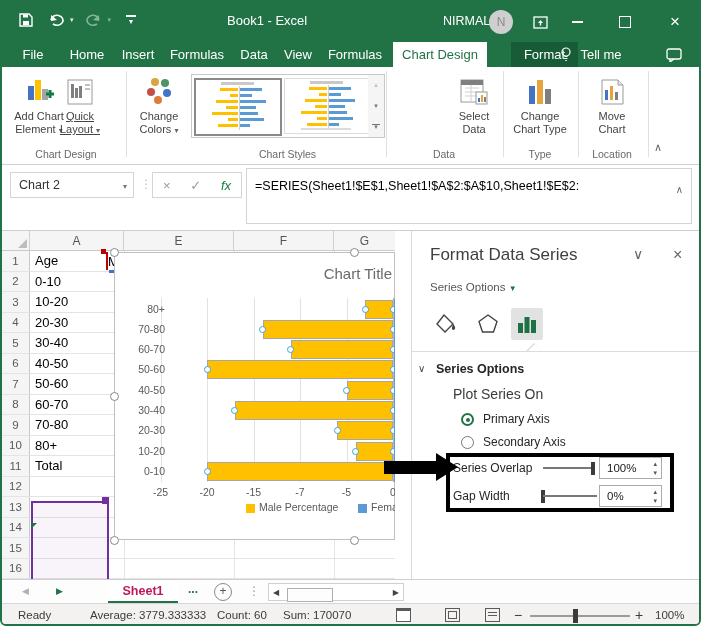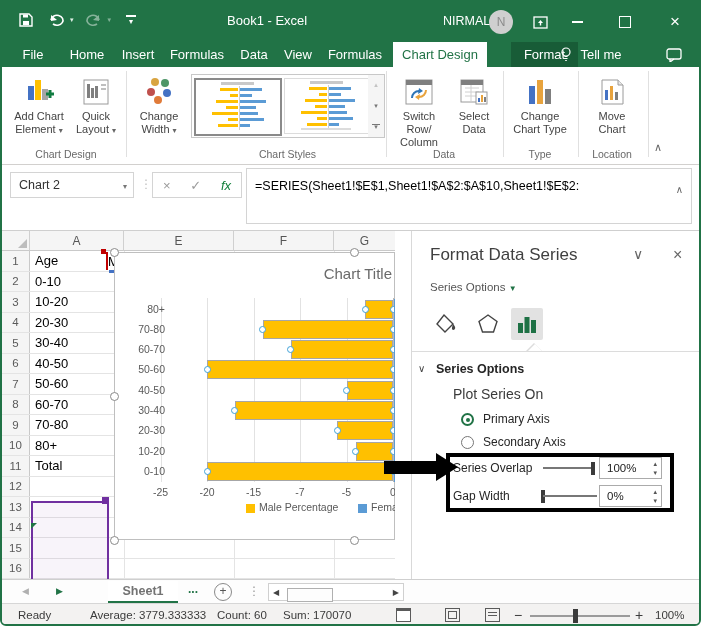--- a/index.html
+++ b/index.html
@@ -94,21 +94,21 @@
   .slider-handle{position:absolute;width:4px;height:13px;background:#3b3b3b;}
   .valbox{position:absolute;width:63px;height:22px;border:1px solid #ababab;box-sizing:border-box;font-size:11.5px;color:#222;
           display:flex;align-items:center;padding-left:7px;background:#fff;}
   .spin{position:absolute;right:4px;top:1px;display:flex;flex-direction:column;line-height:9px;font-size:7px;color:#555;}
   .blackbox{position:absolute;left:444px;top:451px;width:228px;height:59px;border:4px solid #000;box-sizing:border-box;z-index:20;}
   .arrow-tail{position:absolute;left:382px;top:459px;width:52px;height:13px;background:#000;z-index:21;}
   .arrow-head{position:absolute;left:434px;top:451px;width:0;height:0;border-top:14px solid transparent;border-bottom:14px solid transparent;border-left:22px solid #000;z-index:21;}
   
   .tabsbar{position:absolute;left:0;top:577px;width:100%;height:24px;background:#fdfdfd;border-top:1px solid #cfcfcf;box-sizing:border-box;font-size:12px;}
   .stab{position:absolute;left:106px;top:1px;width:70px;height:22px;background:#fff;border-bottom:2.5px solid #217346;
-        color:#737373;font-weight:bold;font-size:12.5px;display:flex;align-items:center;justify-content:center;box-sizing:border-box;}
+        color:#be185d;font-weight:bold;font-size:12.5px;display:flex;align-items:center;justify-content:center;box-sizing:border-box;}
   .hsb{position:absolute;left:266px;top:3px;width:136px;height:18px;border:1px solid #d0d0d0;background:#fff;box-sizing:border-box;}
   .hsb .thumb{position:absolute;left:16px;top:1px;width:46px;height:14px;background:#fdfdfd;border:1px solid #b0b0b0;box-sizing:border-box;}
   
   .statusbar{position:absolute;left:0;top:601px;width:100%;height:23px;background:#f3f2f1;border-top:1px solid #d6d6d6;
              box-sizing:border-box;font-size:11.5px;color:#3b3b3b;}
   .sb-item{position:absolute;top:5px;}
   .vicon{position:absolute;top:4px;width:15px;height:14px;border:1px solid #5a5a5a;box-sizing:border-box;}
   .zoomtrack{position:absolute;left:528px;top:11px;width:100px;height:2px;background:#9a9a9a;}
   .zoomthumb{position:absolute;left:571px;top:5px;width:5px;height:14px;background:#3b3b3b;}
 </style>
@@ -192,21 +192,21 @@
         <svg width="30" height="30" viewBox="0 0 30 30">
             <rect x="4" y="10" width="6" height="14" fill="#4472C4"></rect>
             <rect x="11" y="4" width="6" height="20" fill="#FFC000"></rect>
             <rect x="18" y="13" width="6" height="11" fill="#A5A5A5"></rect>
             <path d="M22 18 h8 M26 14 v8" stroke="#107C41" stroke-width="3"></path>
           </svg>
       </div>
       <div><span>Add Chart</span><br>
       <span>Element</span> <span style="font-size:8px;color:#666;">▾</span></div>
     </div>
-    <div class="rbtn" style="left:68px;width:52px;">
+    <div class="rbtn" style="left:52px;width:52px;text-decoration:underline;">
       <div class="ric">
         <svg width="28" height="28" viewBox="0 0 28 28">
             <rect x="2" y="2" width="24" height="24" fill="#fff" stroke="#9a9a9a"></rect>
             <rect x="5" y="6" width="3" height="14" fill="#7f7f7f"></rect>
             <rect x="9" y="10" width="3" height="10" fill="#7f7f7f"></rect>
             <rect x="13" y="8" width="3" height="12" fill="#7f7f7f"></rect>
             <rect x="19" y="6" width="5" height="2" fill="#bfbfbf"></rect>
             <rect x="19" y="10" width="5" height="2" fill="#bfbfbf"></rect>
           </svg>
       </div>
@@ -220,21 +220,21 @@
       <div class="ric">
         <svg width="32" height="30" viewBox="0 0 32 30">
             <circle cx="12" cy="6" r="4" fill="#D9A441"></circle>
             <circle cx="22" cy="7" r="4" fill="#4E9668"></circle>
             <circle cx="8" cy="16" r="4" fill="#C0504D"></circle>
             <circle cx="24" cy="17" r="4" fill="#4472C4"></circle>
             <circle cx="15" cy="24" r="4" fill="#E07B39"></circle>
           </svg>
       </div>
       <div><span>Change</span><br>
-      <span>Width</span> <span style="font-size:8px;color:#666;">▾</span></div>
+      <span>Colors</span> <span style="font-size:8px;color:#666;">▾</span></div>
     </div>
 
     <div class="gal">
       <div class="thumb sel" id="thumb1">
           <div style="position: absolute; left: 30%; top: 2px; width: 40%; height: 3px; background: rgb(201, 201, 201);"></div>
           <div class="trow" style="left: 24px; top: 8px; width: 18px; background: rgb(255, 192, 0);"></div>
           <div class="trow" style="left: 44px; top: 8px; width: 22px; background: rgb(91, 155, 213);"></div>
           <div class="trow" style="left: 34px; top: 14px; width: 8px; background: rgb(255, 192, 0);"></div>
           <div class="trow" style="left: 44px; top: 14px; width: 12px; background: rgb(91, 155, 213);"></div>
           <div class="trow" style="left: 20px; top: 20px; width: 22px; background: rgb(255, 192, 0);"></div>
@@ -270,34 +270,20 @@
         </div>
     </div>
     <div class="galbtns">
       <span style="color:#c3c3c3;">▴</span>
       <span>▾</span>
       <span style="flex-direction:column;line-height:4px;"><i style="width:8px;height:1px;background:#777;display:block;font-style:normal;"></i>▾</span>
     </div>
     <div class="rgroup-label" style="left:189px;width:193px;">Chart Styles</div>
     <div class="rdiv" style="left:384px;"></div>
 
-    <div class="rbtn" style="left:387px;width:60px;">
-      <div class="ric">
-        <svg width="30" height="28" viewBox="0 0 30 28">
-            <rect x="2" y="2" width="26" height="24" fill="#fff" stroke="#9a9a9a"></rect>
-            <rect x="2" y="2" width="26" height="5" fill="#7f7f7f"></rect>
-            <path d="M8 20 a7 7 0 0 1 7-7" fill="none" stroke="#2E75B6" stroke-width="2"></path>
-            <path d="M15 10 l4 3 -5 3z" fill="#2E75B6"></path>
-            <path d="M22 12 a7 7 0 0 1 -7 7" fill="none" stroke="#E8A33D" stroke-width="2"></path>
-            <path d="M15 22 l-4 -3 5 -3z" fill="#E8A33D"></path>
-          </svg>
-      </div>
-      <div><span>Switch Row/</span><br>
-      <span>Column</span></div>
-    </div>
     <div class="rbtn" style="left:448px;width:48px;">
       <div class="ric">
         <svg width="30" height="28" viewBox="0 0 30 28">
             <rect x="2" y="2" width="22" height="22" fill="#fff" stroke="#9a9a9a"></rect>
             <rect x="2" y="2" width="22" height="5" fill="#7f7f7f"></rect>
             <path d="M6 10h14M6 14h14M6 18h14M12 7v17" stroke="#d0d0d0"></path>
             <rect x="17" y="14" width="11" height="12" fill="#fff" stroke="#9a9a9a"></rect>
             <rect x="19" y="20" width="2" height="4" fill="#4472C4"></rect>
             <rect x="22" y="17" width="2" height="7" fill="#E8A33D"></rect>
             <rect x="25" y="19" width="2" height="5" fill="#7f7f7f"></rect>

